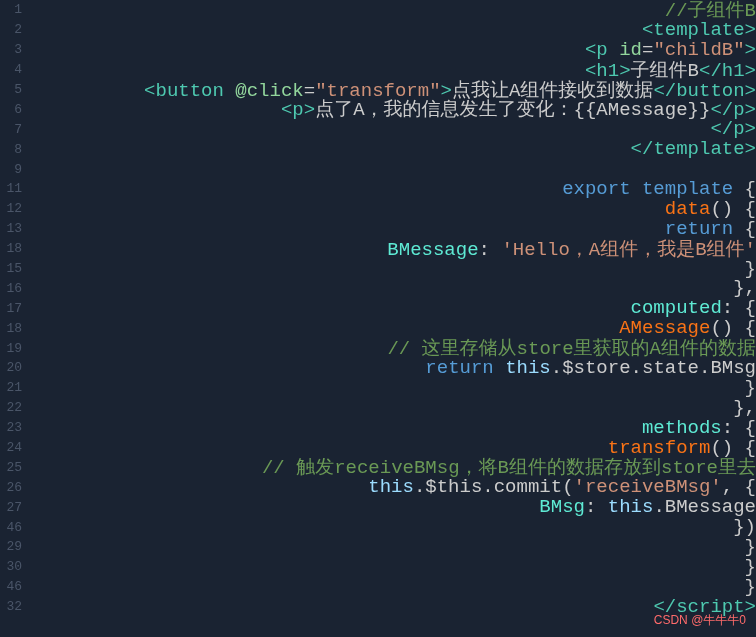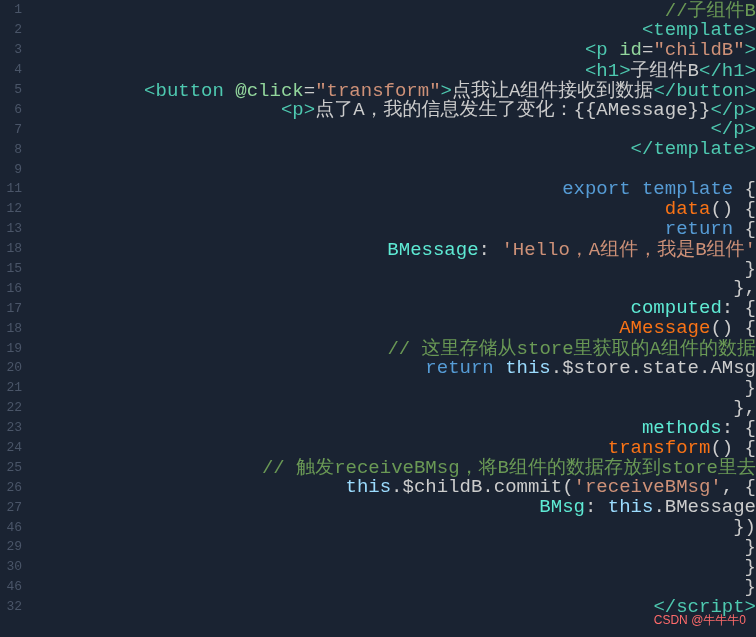--- a/index.html
+++ b/index.html
@@ -156,21 +156,21 @@
       <div class="code-line">
         <div class="line-number">18</div>
         <div class="line-content">      <span class="c-method">AMessage</span><span class="c-default">() {</span></div>
       </div>
       <div class="code-line">
         <div class="line-number">19</div>
         <div class="line-content">        <span class="c-comment">// 这里存储从store里获取的A组件的数据</span></div>
       </div>
       <div class="code-line">
         <div class="line-number">20</div>
-        <div class="line-content">        <span class="c-keyword">return</span> <span class="c-this">this</span><span class="c-default">.$store.state.AMsg</span></div>
+        <div class="line-content">        <span class="c-keyword">return</span> <span class="c-this">this</span><span class="c-default">.$store.state.BMsg</span></div>
       </div>
       <div class="code-line">
         <div class="line-number">21</div>
         <div class="line-content">      <span class="c-default">}</span></div>
       </div>
       <div class="code-line">
         <div class="line-number">22</div>
         <div class="line-content">    <span class="c-default">},</span></div>
       </div>
       <div class="code-line">
@@ -180,21 +180,21 @@
       <div class="code-line">
         <div class="line-number">24</div>
         <div class="line-content">      <span class="c-method">transform</span><span class="c-default">() {</span></div>
       </div>
       <div class="code-line">
         <div class="line-number">25</div>
         <div class="line-content">        <span class="c-comment">// 触发receiveBMsg，将B组件的数据存放到store里去</span></div>
       </div>
       <div class="code-line">
         <div class="line-number">26</div>
-        <div class="line-content">        <span class="c-this">this</span><span class="c-default">.$childB.commit(</span><span class="c-string">'receiveBMsg'</span><span class="c-default">, {</span></div>
+        <div class="line-content">        <span class="c-this">this</span><span class="c-default">.$this.commit(</span><span class="c-string">'receiveBMsg'</span><span class="c-default">, {</span></div>
       </div>
       <div class="code-line">
         <div class="line-number">27</div>
         <div class="line-content">          <span class="c-prop">BMsg</span><span class="c-default">: </span><span class="c-this">this</span><span class="c-default">.BMessage</span></div>
       </div>
       <div class="code-line">
         <div class="line-number">46</div>
         <div class="line-content">        <span class="c-default">})</span></div>
       </div>
       <div class="code-line">

